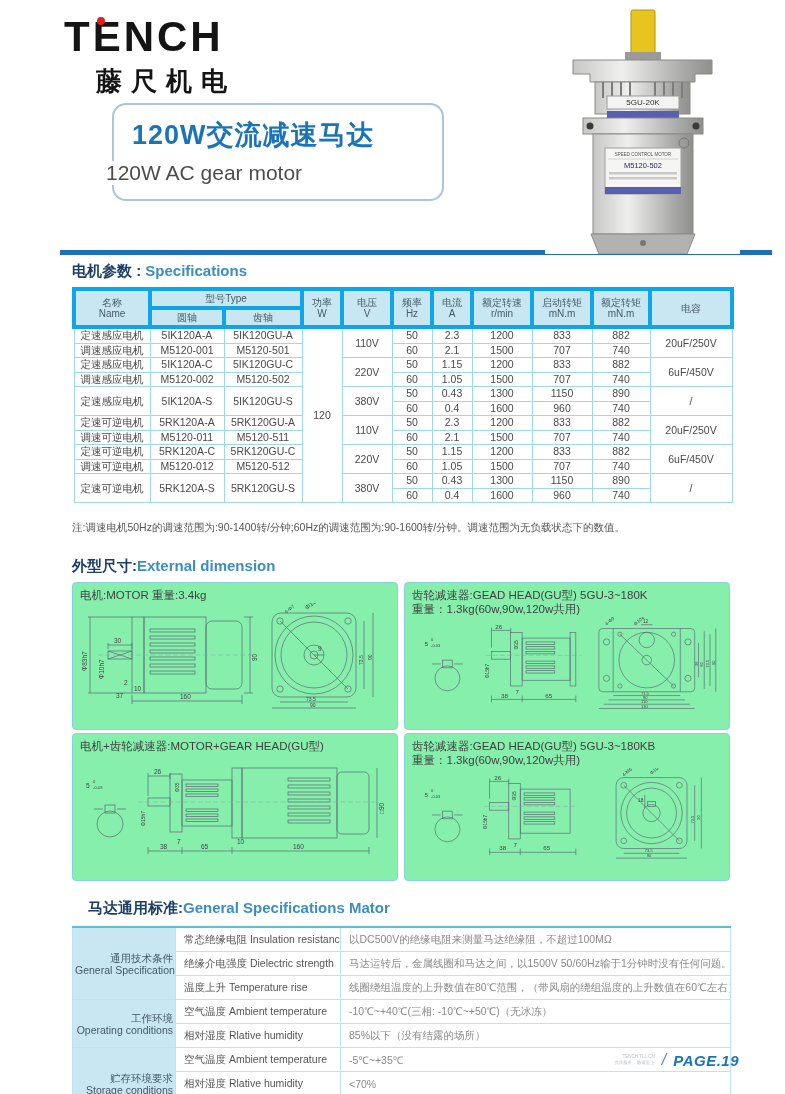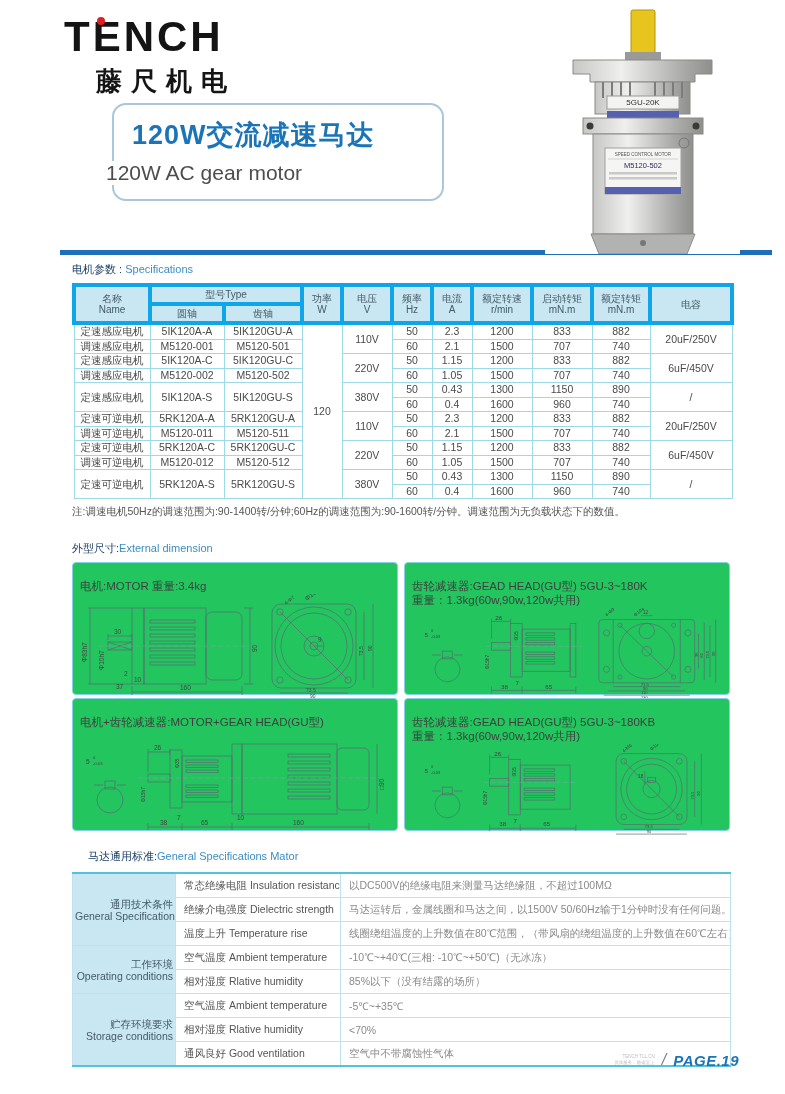--- a/index.html
+++ b/index.html
@@ -10,36 +10,36 @@
   .logo-text{font-size:42px;font-weight:900;letter-spacing:3px;color:#141414;line-height:42px;position:relative}
   .logo-dot{position:absolute;left:33px;top:1px;width:8px;height:8px;border-radius:50%;background:#e02020}
   .logo-sub{font-size:26px;font-weight:bold;letter-spacing:9px;color:#141414;margin:6px 0 0 32px}
   .banner{position:absolute;left:112px;top:103px;width:300px;border:2px solid #a9c6da;border-radius:14px;
           padding:12px 10px 14px 18px;background:#fff}
   .banner-zh{font-size:27px;font-weight:bold;color:#1b74b8;letter-spacing:1px;white-space:nowrap}
   .banner-en{font-size:21px;color:#4d4d4d;margin-top:8px;margin-left:-30px;background:#fff;padding:0 4px;white-space:nowrap}
   .rule{position:absolute;left:60px;top:250px;width:712px;height:5px;background:#1c6fb8}
   .photo{position:absolute;left:545px;top:6px;width:195px;height:248px;z-index:2}
   
-  .sec{font-size:11px;font-weight:normal;white-space:nowrap}
+  .sec{font-size:15px;font-weight:bold;white-space:nowrap}
   .sec .zh{color:#1d3f66}
   .sec .en{color:#3b8ec4}
   
   .content{position:absolute;left:72px;top:262px;width:658px}
   table{border-collapse:collapse}
   .spec-table{width:658px;table-layout:fixed;border:1.5px solid #55c2d8;margin-top:6px}
   .spec-table th{background:#c9e7f2;color:#445a66;font-weight:normal;font-size:10px;line-height:11px;
                  border:4px solid #0ea5e9;padding:2px 0;text-align:center}
   .spec-table th span{display:block}
   .spec-table td{border:1px solid #9ed9e6;font-size:10.5px;color:#4a4a4a;text-align:center;
                  height:13.5px;line-height:13px;padding:0;white-space:nowrap;overflow:hidden}
-  .note{font-size:10.5px;color:#555;margin-top:6px}
+  .note{font-size:10.5px;color:#555;margin-top:18px}
   .dim-title{margin:22px 0 6px}
   .panels{display:grid;grid-template-columns:326px 326px;gap:3px 6px;margin-top:0}
-  .panel{border:1px solid #86d2e2;border-radius:4px;height:133px;box-sizing:border-box;padding:16px 7px;background:#22c55e}
+  .panel{border:1px solid #86d2e2;border-radius:4px;height:148px;box-sizing:border-box;padding:5px 7px;background:#86efac}
   .ptitle{font-size:11.5px;color:#3f3f3f;line-height:14px;white-space:nowrap}
   .dwg{display:block;margin-top:1px}
   .dwg line,.dwg rect,.dwg circle,.dwg path{stroke:#5a6a72;stroke-width:.7;fill:none}
   .dwg .cl{stroke-dasharray:5 2.5;stroke-width:.5;stroke:#8aa0aa}
   .dwg .fin{stroke-width:.6}
   .dwg text{fill:#444;font-size:6.5px;font-family:"Liberation Sans",sans-serif;stroke:none}
   .dwg text.s5{font-size:5px}
   .dwg text.s45{font-size:4.2px}
   .gen-title{margin:18px 16px 8px}
   .gen-table{width:658px;table-layout:fixed;border-top:2px solid #55c2d8;border-bottom:2px solid #55c2d8}

